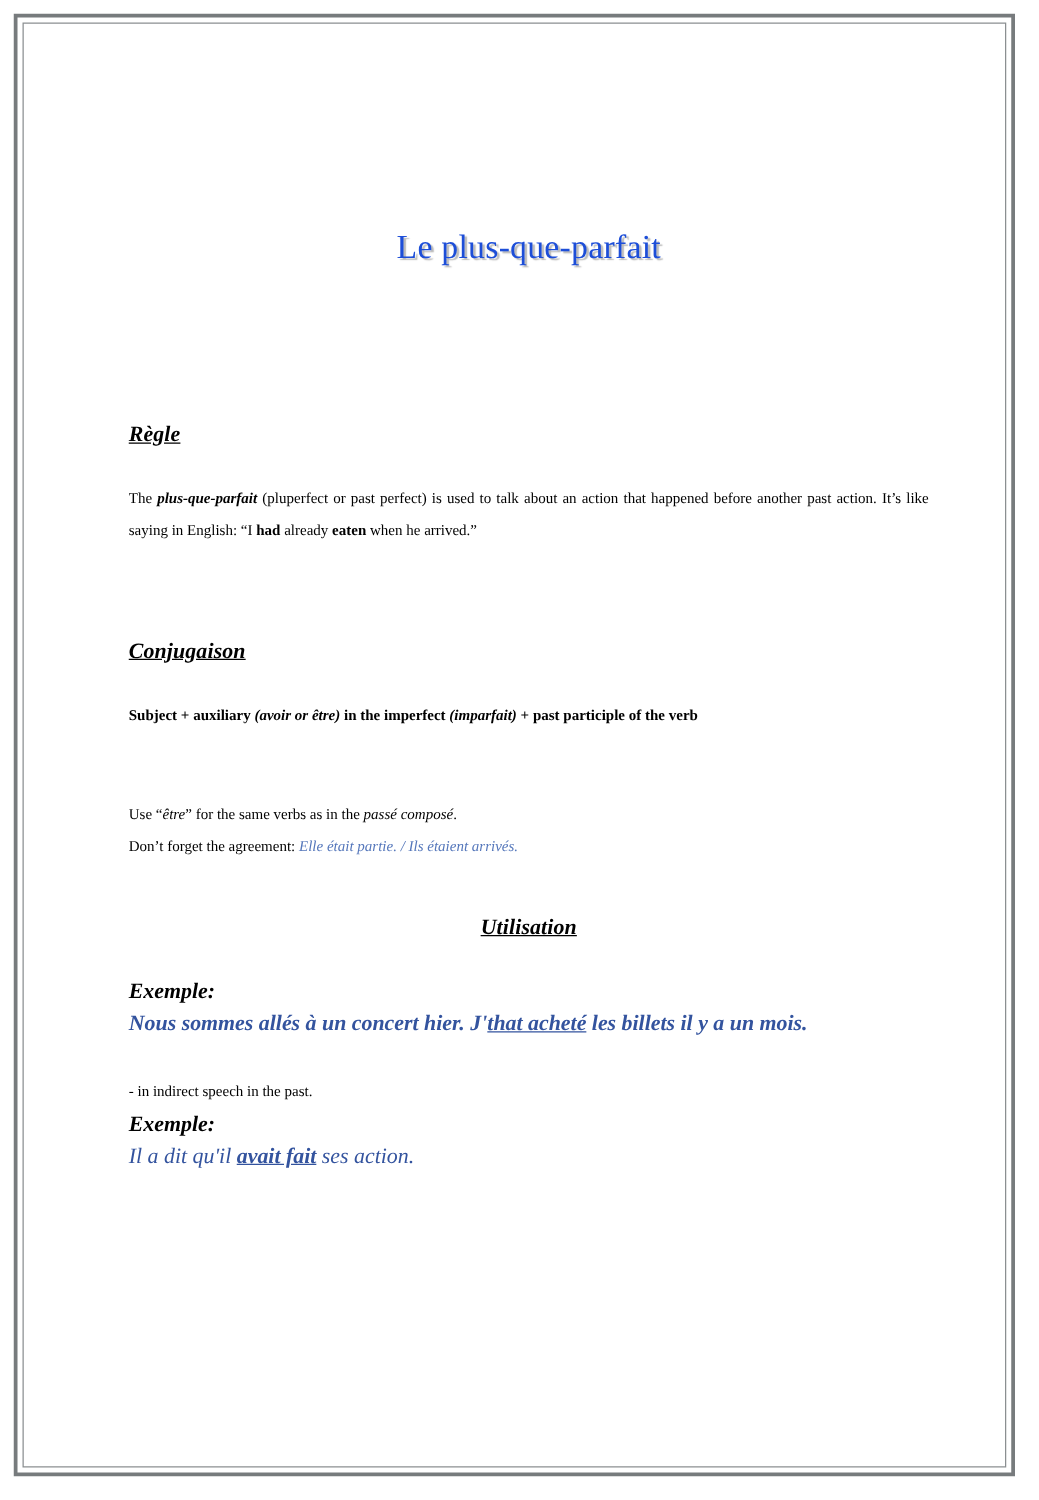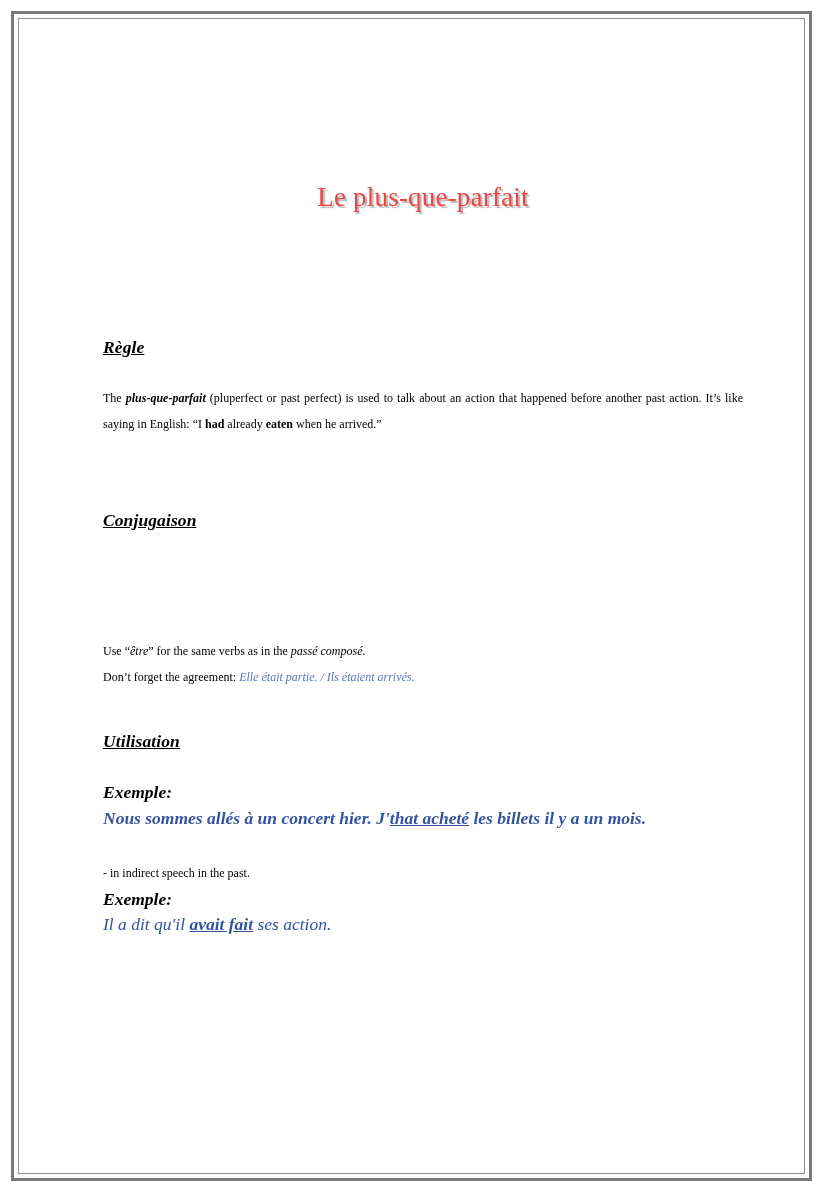--- a/index.html
+++ b/index.html
@@ -44,21 +44,21 @@
     height: 100%;
   }
 
   .doc-title {
     margin: 0;
     padding: 0;
     text-align: center;
     font-size: 27px;
     font-weight: 400;
     letter-spacing: 0.2px;
-    color: #ef4444;
+    color: #1d4ed8;
     text-shadow: 2px 2px 1px #b9b9b9;
     position: absolute;
     top: 163px;
     left: 0;
     width: 100%;
   }
 
   .section {
     position: absolute;
     left: 0;
@@ -121,27 +121,30 @@
       </div>
 
       <div class="section" style="top:367px;">
         <p class="body"><span>The </span><span class="bi">plus-que-parfait</span><span> (pluperfect or past perfect) is used to talk about an action that happened before another past action. It’s like saying in English: “I </span><span class="b">had</span><span> already </span><span class="b">eaten</span><span> when he arrived.”</span></p>
       </div>
 
       <div class="section" style="top:491px;">
         <div class="sec-heading">Conjugaison</div>
       </div>
 
+      <div class="section" style="top:541px;">
+        <p class="body left b"><span>Subject + auxiliary </span><span class="i">(avoir or être)</span><span> in the imperfect </span><span class="i">(imparfait)</span><span> + past participle of the verb</span></p>
+      </div>
 
       <div class="section" style="top:620px;">
         <p class="body left"><span>Use “</span><span class="i">être</span><span>” for the same verbs as in the </span><span class="i">passé composé</span><span>.</span></p>
         <p class="body left"><span>Don’t forget the agreement: </span><span class="i blue-soft">Elle était partie. / Ils étaient arrivés.</span></p>
       </div>
 
-      <div class="section" style="top:712px;">
+      <div class="section" style="top:712px;text-align:center;">
         <div class="sec-heading">Utilisation</div>
       </div>
 
       <div class="section" style="top:761px;">
         <p class="ex-label">Exemple:</p>
         <p class="ex-text"><span>Nous sommes allés à un concert hier. J'</span><span class="u">that acheté</span><span> les billets il y a un mois.</span></p>
       </div>
 
       <div class="section" style="top:842px;">
         <p class="body left">- in indirect speech in the past.</p>

